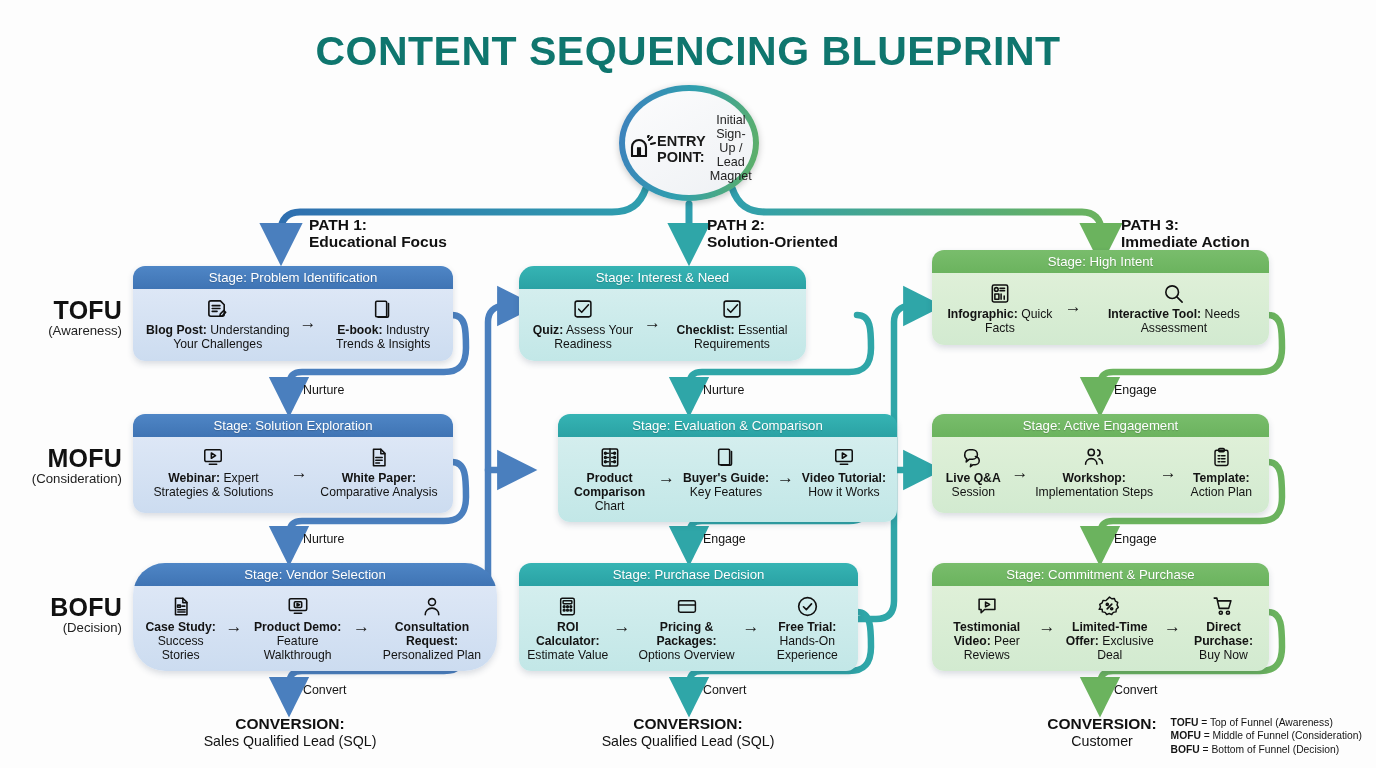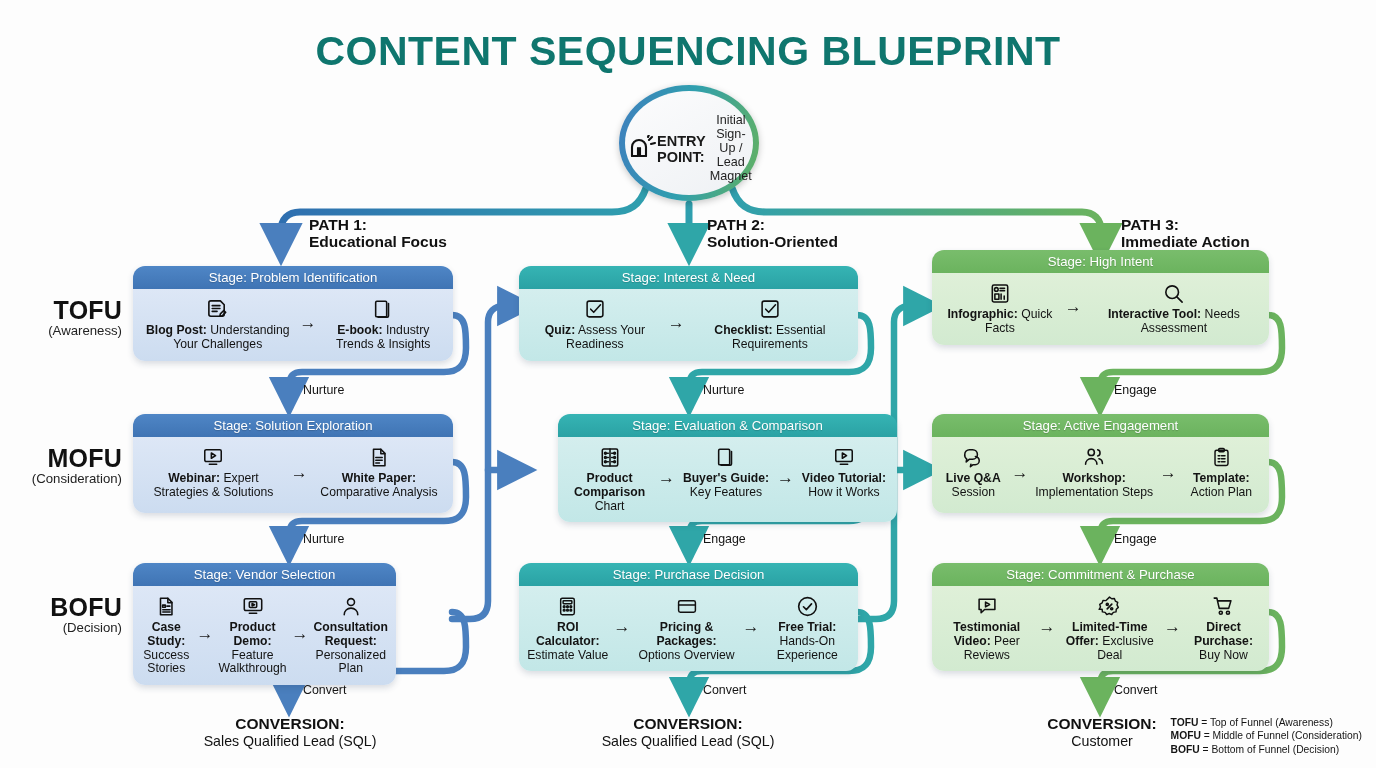--- a/index.html
+++ b/index.html
@@ -244,21 +244,21 @@
               <svg viewBox="0 0 24 24" width="22" height="23" fill="none" stroke="#111" stroke-width="1.7" stroke-linecap="round" stroke-linejoin="round">
                 <path d="M6 3h8l4.5 4.5V21H6z"></path>
                 <path d="M14 3v5h4.5"></path>
                 <path d="M8.5 12h7M8.5 15h7M8.5 18h4"></path>
               </svg>
             </span>
             <div class="lbl"><b>White Paper:</b> Comparative Analysis</div>
           </div>
         </div>
       </div>
-      <div class="card th-blue" style="left: 133px; top: 563px; width: 263px;">
+      <div class="card th-blue" style="left: 133px; top: 563px; width: 364px; border-radius: 32px;">
         <div class="card-hd">Stage: Vendor Selection</div>
         <div class="card-bd" style="min-height: 78px;">
           <div class="item">
             <span class="ico">
               <svg viewBox="0 0 24 24" width="22" height="23" fill="none" stroke="#111" stroke-width="1.7" stroke-linecap="round" stroke-linejoin="round">
                 <path d="M6 3h8l4.5 4.5V21H6z"></path>
                 <path d="M14 3v5h4.5"></path>
                 <rect x="8.3" y="10.5" width="3" height="2.4"></rect>
                 <path d="M13 11.6h3.2M8.5 15.5h8M8.5 18h8"></path>
               </svg>
@@ -282,21 +282,21 @@
             <span class="ico">
               <svg viewBox="0 0 24 24" width="22" height="23" fill="none" stroke="#111" stroke-width="1.7" stroke-linecap="round" stroke-linejoin="round">
                 <circle cx="12" cy="7.2" r="3.8"></circle>
                 <path d="M4.6 21c0-4.3 3.3-7.2 7.4-7.2s7.4 2.9 7.4 7.2"></path>
               </svg>
             </span>
             <div class="lbl"><b>Consultation Request:</b> Personalized Plan</div>
           </div>
         </div>
       </div>
-      <div class="card th-teal" style="left: 519px; top: 266px; width: 339px;">
+      <div class="card th-teal" style="left: 519px; top: 266px; width: 287px; border-radius: 15px;">
         <div class="card-hd">Stage: Interest &amp; Need</div>
         <div class="card-bd" style="min-height: 60px;">
           <div class="item">
             <span class="ico">
               <svg viewBox="0 0 24 24" width="22" height="22" fill="none" stroke="#111" stroke-width="1.7" stroke-linecap="round" stroke-linejoin="round">
                 <rect x="3.4" y="3.4" width="17.2" height="17.2" rx="2.2"></rect>
                 <path d="M7.3 12.2l3.3 3.4L18 7.4"></path>
               </svg>
             </span>
             <div class="lbl"><b>Quiz:</b> Assess Your Readiness</div>

